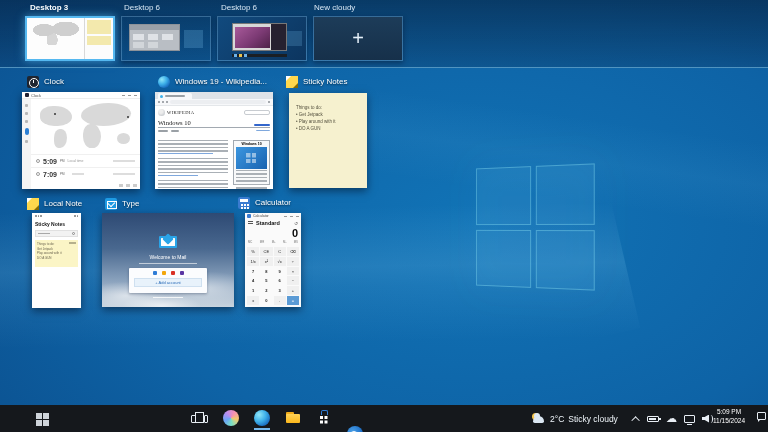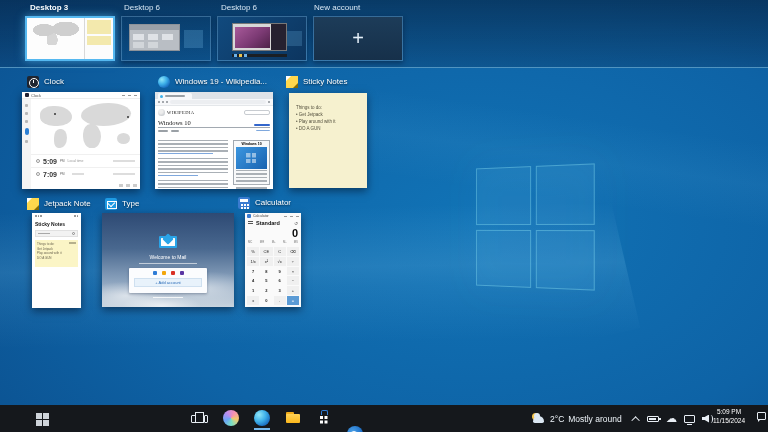--- a/index.html
+++ b/index.html
@@ -239,21 +239,21 @@
     <div class="pane"></div>
     <div class="pane"></div>
     <div class="pane"></div>
     <div class="pane"></div>
   </div>
 
   <div class="desk-strip"></div>
   <div class="desk-label sel" style="left:30px">Desktop 3</div>
   <div class="desk-label" style="left:124px">Desktop 6</div>
   <div class="desk-label" style="left:221px">Desktop 6</div>
-  <div class="desk-label" style="left:314px">New account</div>
+  <div class="desk-label" style="left:314px">New cloudy</div>
 
   <div class="desk-tile sel" style="left:25px;width:90px">
     <div class="d1-inner">
       <div class="d1-clock">
           <div class="d1-map"></div>
         </div>
       <div class="d1-notes">
         <div class="d1-note"></div>
         <div class="d1-note small"></div>
       </div>
@@ -401,21 +401,21 @@
     <div class="note-body">
         <div>Things to do:</div>
         <div>• Get Jetpack</div>
         <div>• Play around with it</div>
         <div>• DO A GUN</div>
       </div>
   </div>
 
   <div class="thumb-label" style="left:27px;top:197px">
     <span class="tl-ico i-sticky"></span>
-    <span>Jetpack Note</span>
+    <span>Local Note</span>
   </div>
   <div class="thumb-label" style="left:105px;top:197px">
     <span class="tl-ico i-mail"></span>
     <span>Type</span>
   </div>
   <div class="thumb-label" style="left:238px;top:196px">
     <span class="tl-ico i-calc"></span>
     <span>Calculator</span>
   </div>
 
@@ -531,21 +531,21 @@
   <div class="tb-ico t-folder" style="left:285px"></div>
   <div class="tb-ico" style="left:316px"><span class="t-store"></span></div>
   <div class="tb-ico t-outlook" style="left:347px"></div>
 
   <div class="weather">
     <span class="w-ico">
         <span class="w-sun"></span>
         <span class="w-cloud"></span>
       </span>
     <span>2°C</span>
-    <span>Mostly around</span>
+    <span>Sticky cloudy</span>
   </div>
 
   <div class="tray">
     <span class="t-chev"></span>
     <span class="t-batt"></span>
     <span class="t-cloud">☁</span>
     <span class="t-net"></span>
     <span class="t-vol"></span>
   </div>
   <div class="tray-clock">

